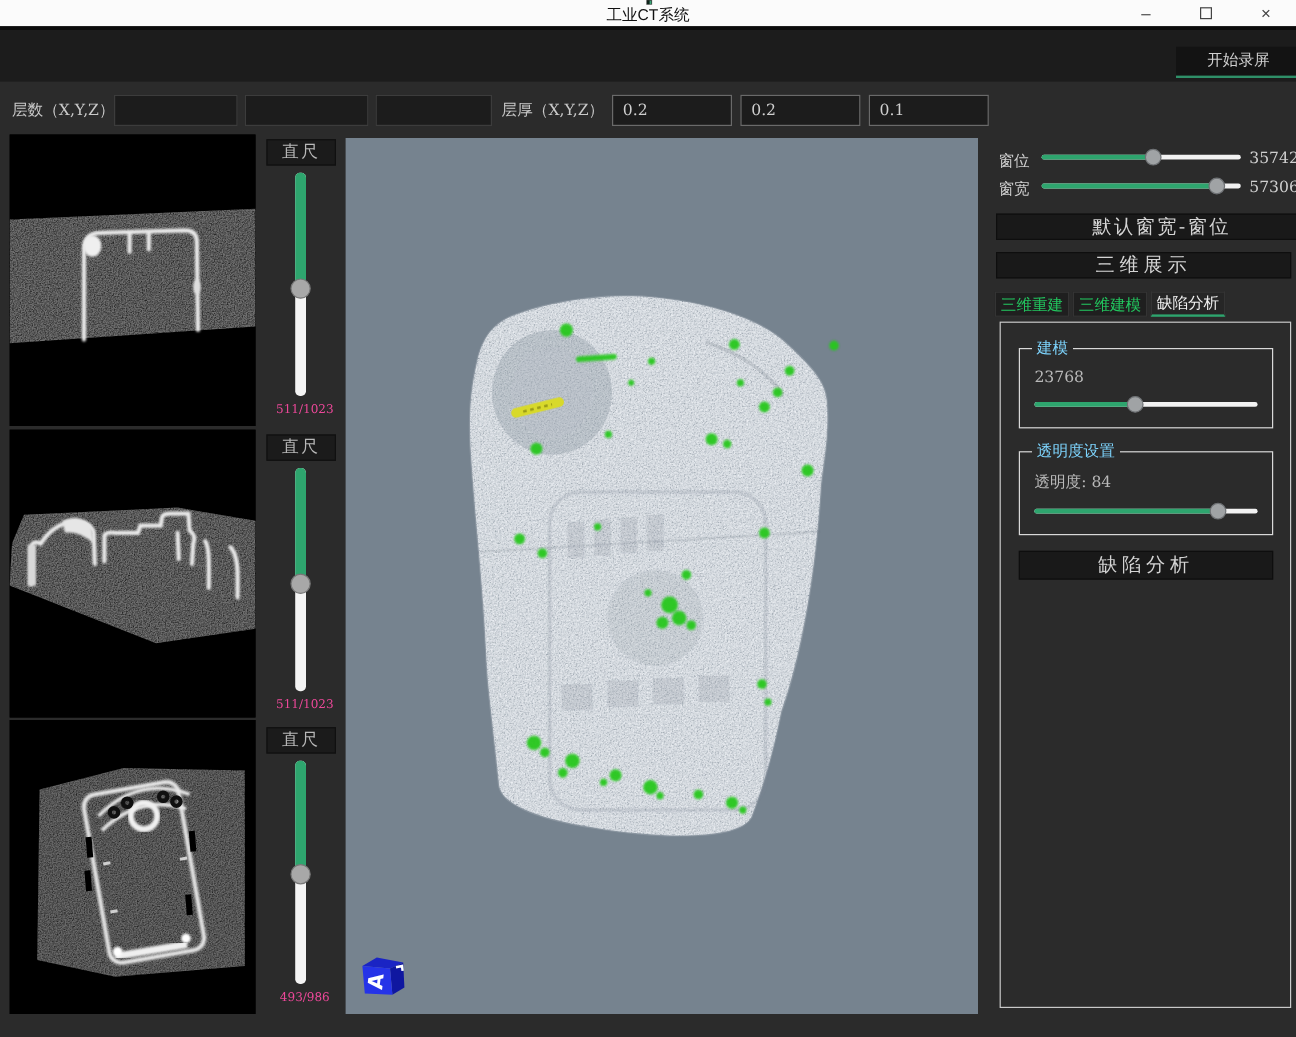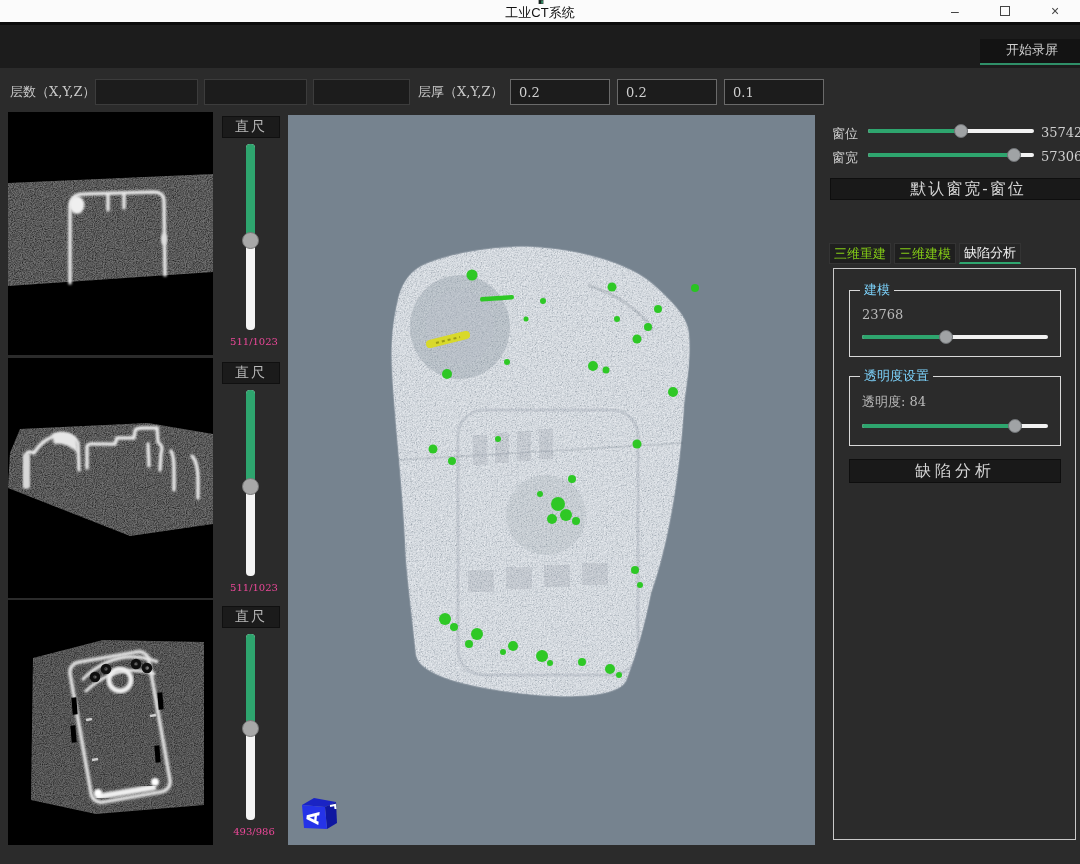--- a/index.html
+++ b/index.html
@@ -75,21 +75,21 @@
   .sliderrow-value { position:absolute; color:#cfcfcf; font-size:13px; }
   .hslider { position:absolute; height:14px; }
   .hslider .htrack { position:absolute; left:0; right:0; top:5px; height:4px; background:#f2f2f2; border-radius:2px; }
   .hslider .hfill  { position:absolute; left:0; top:5px; height:4px; width:calc(var(--p)*1%); background:var(--green); border-radius:2px; }
   .hslider .hthumb {
     position:absolute; top:0; left:calc(var(--p)*1% - 7px); width:14px; height:14px; border-radius:50%;
     background:#a0a3a5; border:1px solid #6f7275;
   }
   .tab {
     position:absolute; top:243px; height:21px; width:62px; background:#1f1f1f; border:1px solid #343434;
-    color:#84cc16; font-size:13px; display:flex; align-items:center; justify-content:center; white-space:nowrap;
+    color:#22c55e; font-size:13px; display:flex; align-items:center; justify-content:center; white-space:nowrap;
   }
   .tab.active { color:#f2f2f2; background:#262626; border-bottom:2px solid var(--green); }
   .tabframe { position:absolute; left:833px; top:268px; width:243px; height:572px; border:1px solid #c9c9c9; background:#2b2b2b; }
   .group { position:absolute; left:15px; width:212px; border:1px solid #d9d9d9; padding:4px 10px 12px 10px; }
   .group legend { padding:0 4px; font-size:13px; color:#7dd3fc; }
   .groupval { color:#b9b9b9; font-size:13px; margin:4px 0 8px 2px; }
   .ghslider { position:relative; height:14px; margin:0 2px; }
   .ghslider .htrack { position:absolute; left:0; right:0; top:5px; height:4px; background:#f2f2f2; border-radius:2px; }
   .ghslider .hfill  { position:absolute; left:0; top:5px; height:4px; width:calc(var(--p)*1%); background:var(--green); border-radius:2px; }
   .ghslider .hthumb { position:absolute; top:0; left:calc(var(--p)*1% - 7px); width:14px; height:14px; border-radius:50%; background:#a0a3a5; border:1px solid #6f7275; }
@@ -363,20 +363,21 @@
 
   <span class="sliderrow-label" style="left:832px;top:149px">窗宽</span>
   <div class="hslider" style="left: 868px; top: 148px; width: 166px; --p: 88;">
     <div class="htrack"></div>
     <div class="hfill"></div>
     <div class="hthumb"></div>
   </div>
   <span class="sliderrow-value" style="left:1041px;top:149px">57306</span>
 
   <div class="bigbtn" style="left:830px;top:178px;width:276px;height:22px;font-size:16px;letter-spacing:2px">默认窗宽-窗位</div>
+  <div class="bigbtn" style="left:830px;top:210px;width:246px;height:22px;font-size:16px">三维展示</div>
 
   <div class="tab" style="left:829px">三维重建</div>
   <div class="tab" style="left:894px">三维建模</div>
   <div class="tab active" style="left:959px">缺陷分析</div>
 
   <div class="tabframe">
     <fieldset class="group" style="top:12px">
       <legend>建模</legend>
       <div class="groupval">23768</div>
       <div class="ghslider" style="--p: 45;">

